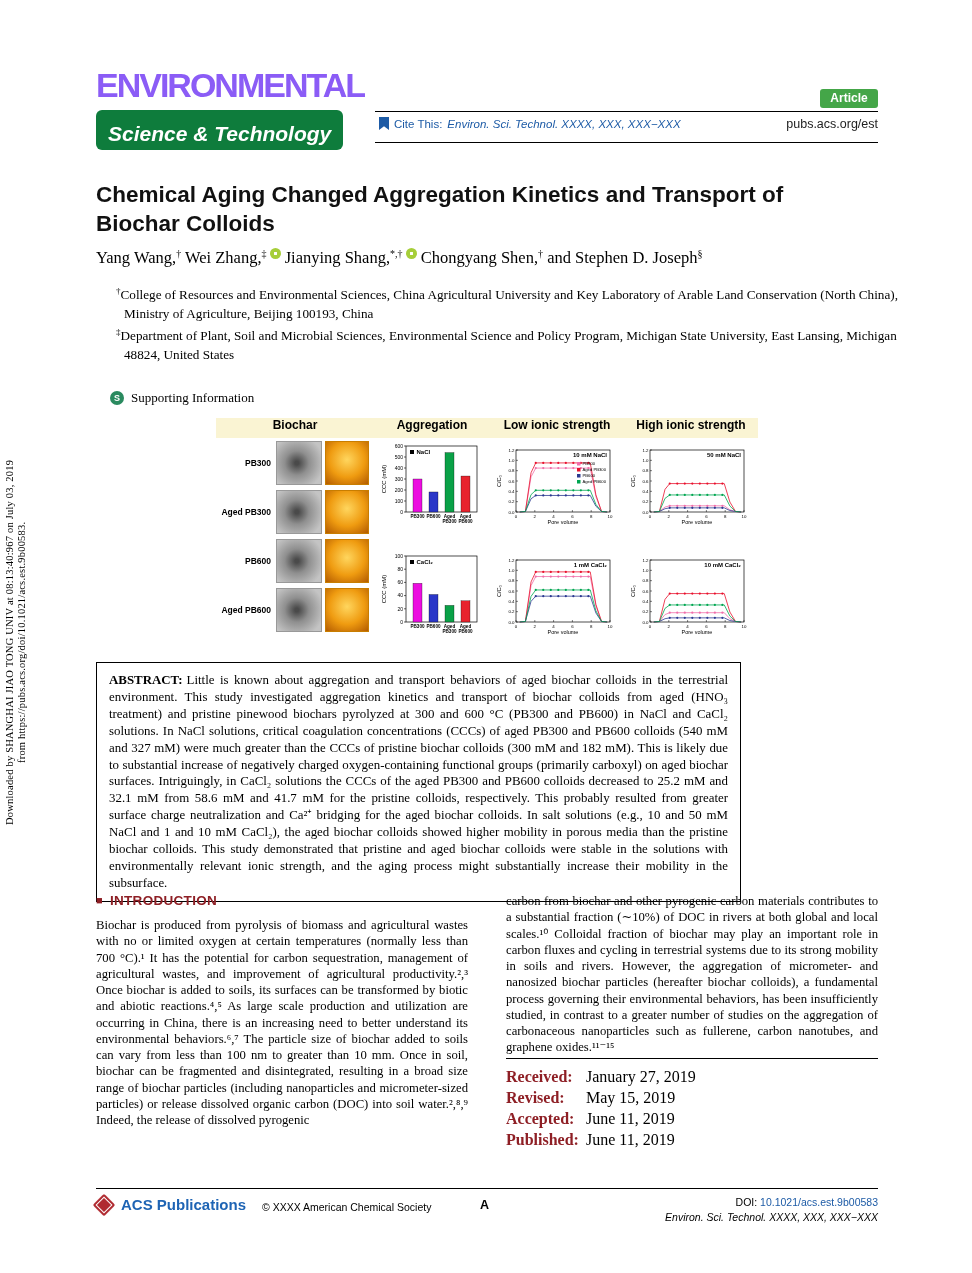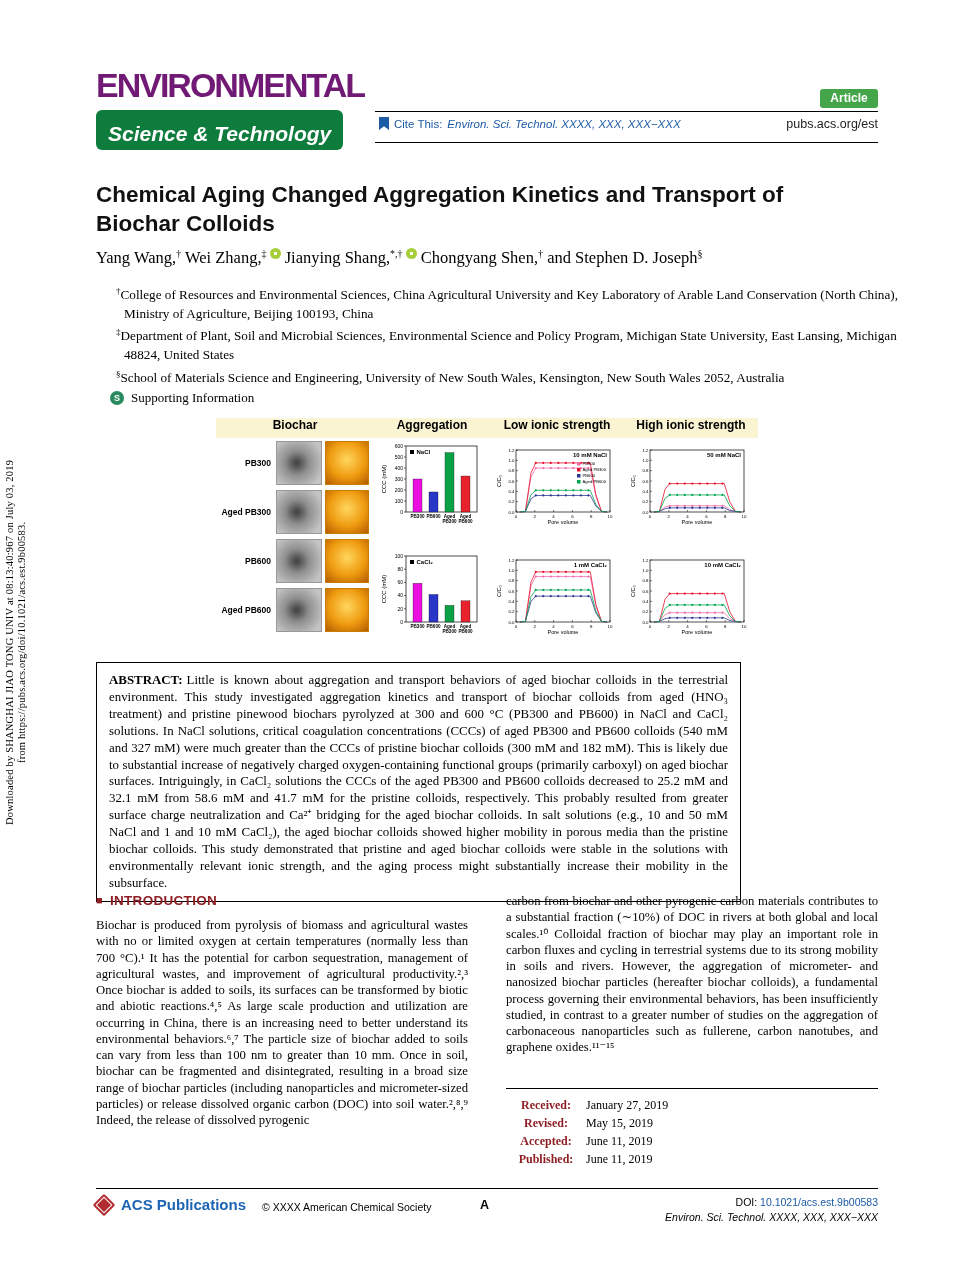--- a/index.html
+++ b/index.html
@@ -8,21 +8,21 @@
         font-family:"Liberation Serif",serif;color:#000;overflow:hidden;}
 
   
   .watermark{position:absolute;left:4px;top:415px;height:455px;display:flex;gap:1px;}
   .wline{writing-mode:vertical-rl;transform:rotate(180deg);font-size:10.5px;
          white-space:nowrap;text-align:center;height:100%;letter-spacing:.2px;}
 
   
   .logo{position:absolute;left:96px;top:66px;}
   .logo-line1{font-family:"Liberation Sans",sans-serif;font-weight:bold;font-size:34px;
-              color:#701a75;letter-spacing:-2px;}
+              color:#8b5cf6;letter-spacing:-2px;}
   .logo-line2{margin-top:5px;display:inline-block;background:#0e7c3c;color:#fff;
               font-family:"Liberation Sans",sans-serif;font-weight:bold;font-style:italic;
               font-size:21px;padding:12px 12px 4px;border-radius:6px;}
   .rule{position:absolute;left:375px;width:503px;border-top:1px solid #000;}
   .rule-top{top:111px;}
   .rule-bottom{top:142px;}
   .badge{position:absolute;left:820px;top:89px;width:58px;height:19px;background:#44a648;
          color:#fff;font:bold 12px "Liberation Sans",sans-serif;text-align:center;
          line-height:19px;border-radius:3px;}
   .cite-row{position:absolute;left:379px;top:117px;display:flex;align-items:center;gap:5px;
@@ -74,21 +74,21 @@
             padding:9px 12px;font-size:12.9px;line-height:1.31;text-align:justify;}
   .ab-label{font-weight:bold;margin-right:4px;}
 
   
   .cols{position:absolute;left:96px;top:893px;width:782px;display:flex;gap:38px;}
   .col{width:372px;}
   .sec{font:bold 13.5px "Liberation Sans",sans-serif;color:#8e1f25;letter-spacing:.3px;
        display:flex;align-items:center;gap:7px;margin-bottom:9px;}
   .sq{font-size:11px;line-height:1;}
   .body{font-size:12.7px;line-height:1.28;text-align:justify;}
-  .dates{margin-top:32px;border-top:1px solid #000;padding-top:9px;font-size:12px;text-align:center;}
+  .dates{margin-top:2px;border-top:1px solid #000;padding-top:9px;font-size:16px;}
   .date-row{display:flex;margin-bottom:3px;}
   .date-label{width:80px;font-weight:bold;color:#8e1f25;}
 
   
   .footer-rule{position:absolute;left:96px;top:1188px;width:782px;border-top:1.2px solid #000;}
   .acs-logo{position:absolute;left:96px;top:1196px;display:flex;align-items:center;gap:9px;}
   .acs-diamond{display:inline-block;width:16px;height:16px;background:#b02a30;
                transform:rotate(45deg);border-radius:2px;
                box-shadow:inset 0 0 0 2px #b02a30, inset 0 0 0 3px #fff;}
   .acs-text{font:bold 15px "Liberation Sans",sans-serif;color:#1e64b4;}
@@ -125,21 +125,20 @@
 
   <h1 class="title">
     <span>Chemical Aging Changed Aggregation Kinetics and Transport of</span><br>
     <span>Biochar Colloids</span>
   </h1>
 
   <div class="authors"><span><span>Yang Wang,</span><sup>†</sup></span><span><span> Wei Zhang,</span><sup>‡</sup><span class="orcid"></span></span><span><span> Jianying Shang,</span><sup>*,†</sup><span class="orcid"></span></span><span><span> Chongyang Shen,</span><sup>†</sup></span><span><span> and Stephen D. Joseph</span><sup>§</sup></span></div>
   <div class="affiliations">
       <div class="affiliation"><sup>†</sup>College of Resources and Environmental Sciences, China Agricultural University and Key Laboratory of Arable Land Conservation (North China), Ministry of Agriculture, Beijing 100193, China</div>
       <div class="affiliation"><sup>‡</sup>Department of Plant, Soil and Microbial Sciences, Environmental Science and Policy Program, Michigan State University, East Lansing, Michigan 48824, United States</div>
-      <div class="affiliation"><sup>§</sup>School of Materials Science and Engineering, University of New South Wales, Kensington, New South Wales 2052, Australia</div>
     </div>
 
   <div class="supporting">
     <span class="si-icon">S</span>
     <span>Supporting Information</span>
   </div>
 
   <figure class="graphic">
     <div class="band"></div>
     <div class="fig-col">

